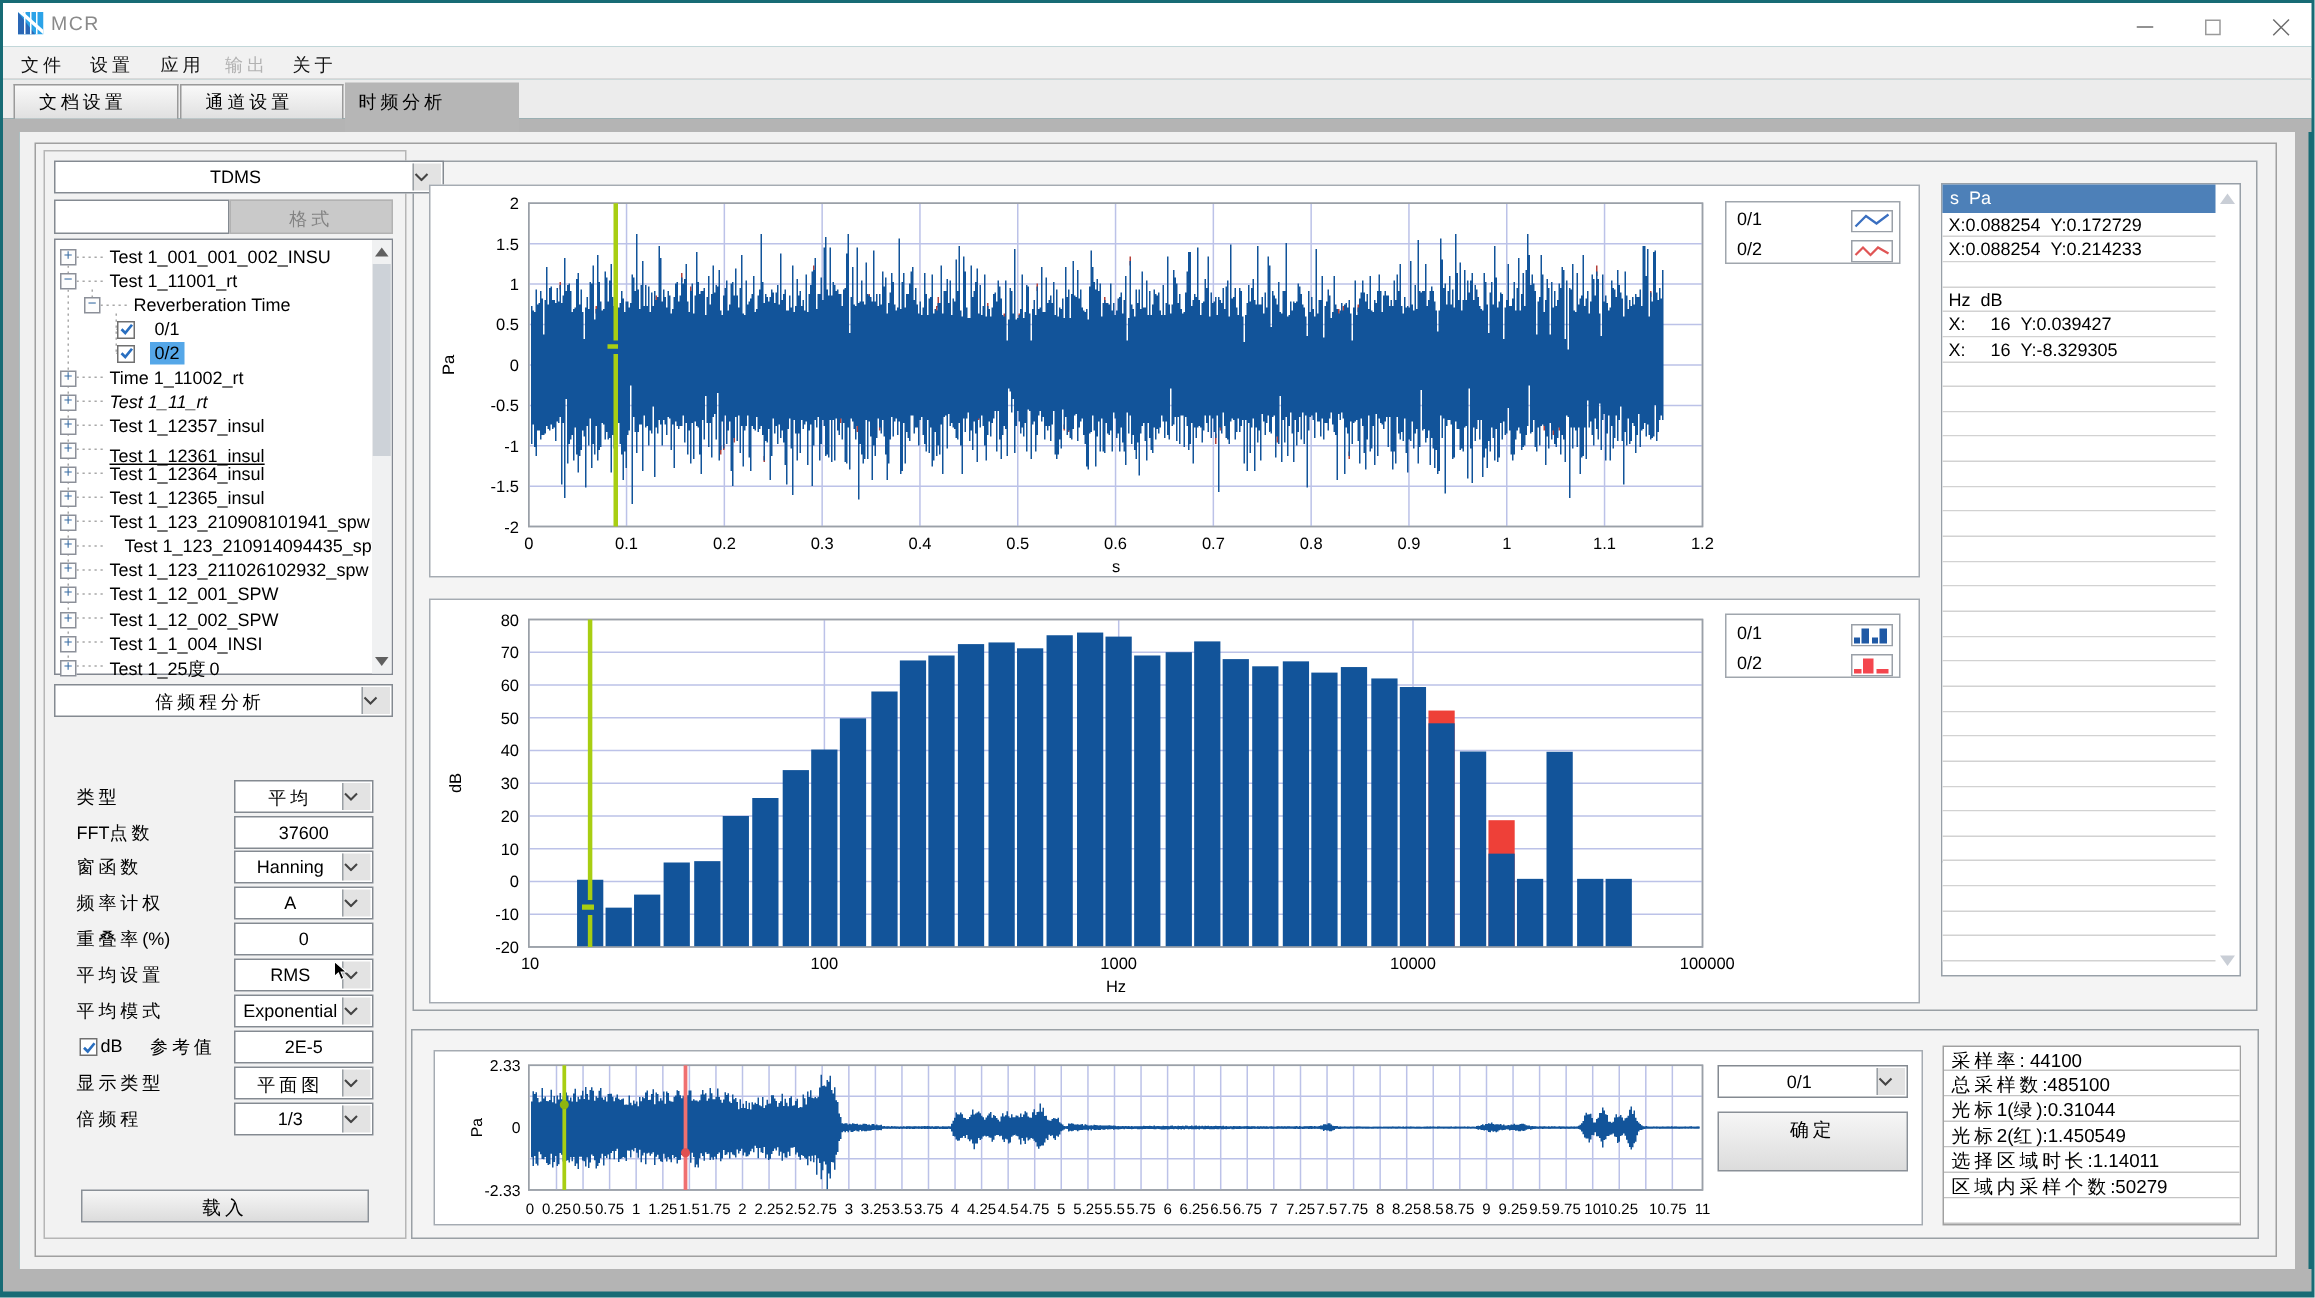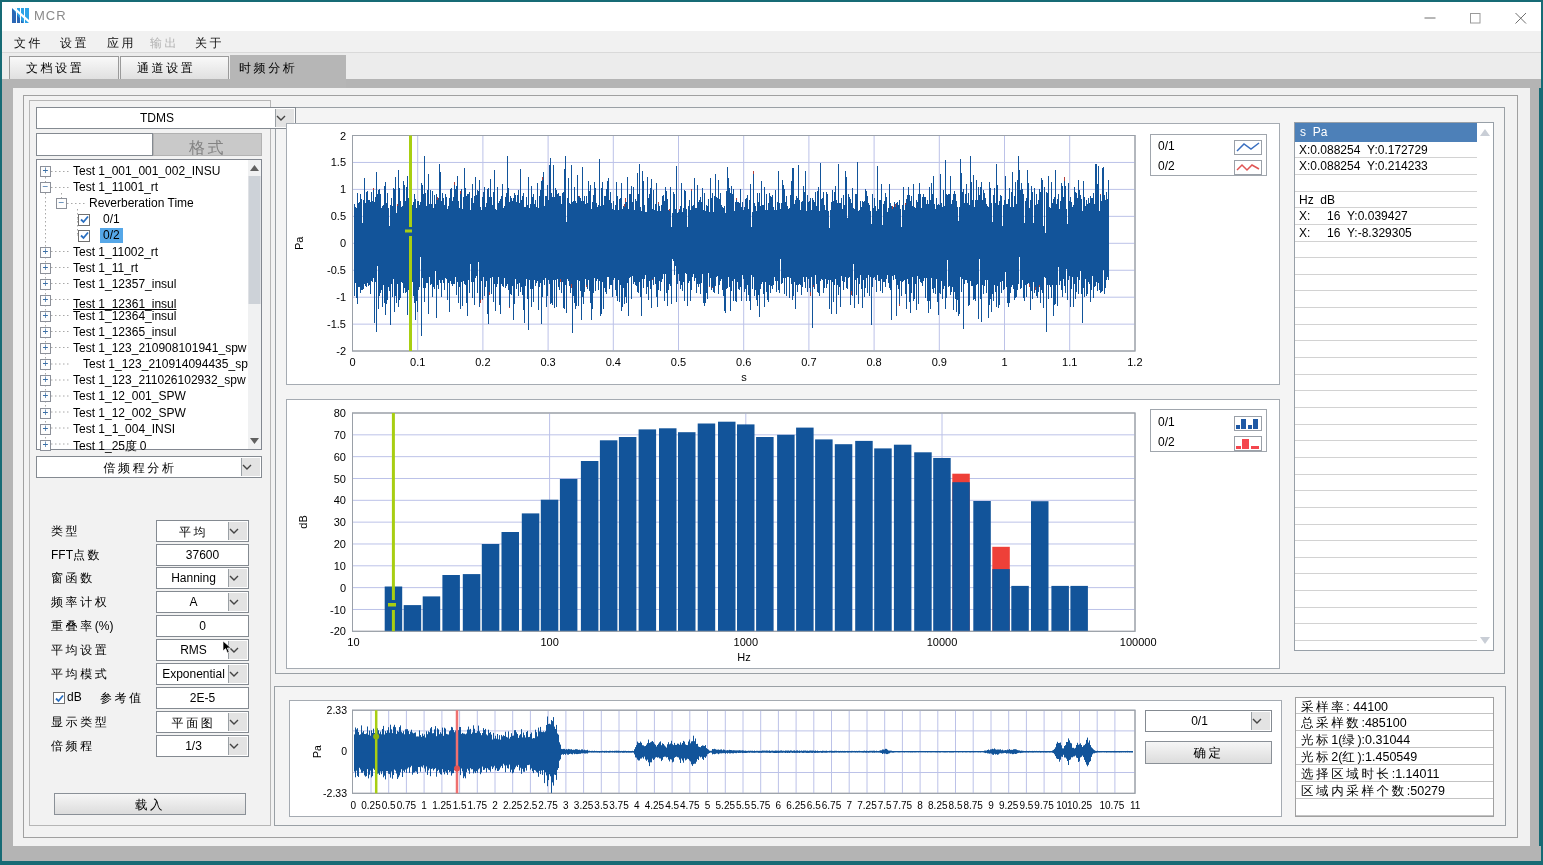--- a/index.html
+++ b/index.html
@@ -82,21 +82,21 @@
 
 <div class="combo" style="left:36px;top:107px;width:260px;height:22px">
       <span class="fctext">TDMS</span>
       <span class="carr">
         <svg width="10" height="6" viewBox="0 0 10 6">
           <path d="M1 1 L5 5 L9 1" stroke="#444" stroke-width="1.4" fill="none"></path>
         </svg>
       </span>
     </div>
 <div class="abs" style="left:36px;top:133px;width:117px;height:23px;background:#fff;border:1px solid #848a91"></div>
-<div class="abs" style="left:153px;top:133px;width:109px;height:23px;background:#c9c9c9;border:1px solid #b2b2b2;font-size:16px;color:#838383;text-align:center;padding-top:4px"><span class="cj">格式</span></div>
+<div class="abs" style="left:153px;top:133px;width:109px;height:23px;background:#c9c9c9;border:1px solid #b2b2b2;font-size:12px;color:#838383;text-align:center;padding-top:4px"><span class="cj">格式</span></div>
 <div class="abs" style="left:36px;top:159px;width:226px;height:291px;background:#fff;border:1px solid #828790;overflow:hidden"></div>
 <svg class="abs" style="left:36px;top:159px" width="226" height="291" viewBox="0 0 226 291">
 <g stroke="#a8a8a8" stroke-width="1" stroke-dasharray="1.5,2.5" fill="none">
 <path d="M9.5 18V284"></path>
 <path d="M15 12.5H33"></path>
         <path d="M15 28.5H33"></path>
 <path d="M25.5 34V44.5"></path>
         <path d="M31 44.5H49"></path>
 <path d="M41.5 50V77"></path>
         <path d="M41.5 60.5H48"></path>
@@ -128,23 +128,23 @@
       </svg>
     </span>
     <span class="titem" style="left:103px;top:212.3px;">0/1</span>
     <span class="cbox" style="left:78px;top:229.9px">
       <svg width="9" height="9" viewBox="0 0 9 9">
         <path d="M1 4.5 L3.5 7 L8 1.5" stroke="#2a6fc0" stroke-width="1.8" fill="none"></path>
       </svg>
     </span>
     <span class="titem" style="left:103px;top:228.4px;background:#55a7e8;padding:0 3px;margin-left:-3px;">0/2</span>
     <span class="tbox" style="left:40px;top:246.5px">+</span>
-    <span class="titem" style="left:73px;top:244.5px;">Test 1_11002_rt</span>
+    <span class="titem" style="left:73px;top:244.5px;">Time 1_11002_rt</span>
     <span class="tbox" style="left:40px;top:262.6px">+</span>
-    <span class="titem" style="left:73px;top:260.6px;">Test 1_11_rt</span>
+    <span class="titem" style="left:73px;top:260.6px;font-style:italic;">Test 1_11_rt</span>
     <span class="tbox" style="left:40px;top:278.70000000000005px">+</span>
     <span class="titem" style="left:73px;top:276.70000000000005px;">Test 1_12357_insul</span>
     <span class="tbox" style="left:40px;top:294.8px">+</span>
     <span class="titem" style="left:73px;top:297px;text-decoration:underline;">Test 1_12361_insul</span>
     <span class="tbox" style="left:40px;top:310.9px">+</span>
     <span class="titem" style="left:73px;top:308.9px;text-align:center;">Test 1_12364_insul</span>
     <span class="tbox" style="left:40px;top:327.0px">+</span>
     <span class="titem" style="left:73px;top:325.0px;">Test 1_12365_insul</span>
     <span class="tbox" style="left:40px;top:343.1px">+</span>
     <span class="titem" style="left:73px;top:341.1px;">Test 1_123_210908101941_spw</span>
@@ -485,21 +485,21 @@
 </svg>
 
 <div class="combo" style="left:1145px;top:710px;width:127px;height:22px">
       <span class="fctext">0/1</span>
       <span class="carr">
         <svg width="10" height="6" viewBox="0 0 10 6">
           <path d="M1 1 L5 5 L9 1" stroke="#444" stroke-width="1.4" fill="none"></path>
         </svg>
       </span>
     </div>
-<div class="btn" style="left:1145px;top:741px;width:127px;height:23px;font-size:12.5px;padding-top:3px"><span class="cj">确定</span></div>
+<div class="btn" style="left:1145px;top:741px;width:127px;height:40px;font-size:12.5px;padding-top:3px"><span class="cj">确定</span></div>
 <div class="abs" style="left:1295px;top:697px;width:199px;height:120px;border:1px solid #a0a0a0;background:#fff"></div>
 <div class="irow" style="top:697.5px"><span class="cj">采</span><span class="cj">样</span><span class="cj">率</span>:&nbsp;44100</div>
     <div class="irow" style="top:714.4px"><span class="cj">总</span><span class="cj">采</span><span class="cj">样</span><span class="cj">数</span>:485100</div>
     <div class="irow" style="top:731.3px"><span class="cj">光</span><span class="cj">标</span>1(<span class="cj">绿</span>):0.31044</div>
     <div class="irow" style="top:748.2px"><span class="cj">光</span><span class="cj">标</span>2(<span class="cj">红</span>):1.450549</div>
     <div class="irow" style="top:765.1px"><span class="cj">选</span><span class="cj">择</span><span class="cj">区</span><span class="cj">域</span><span class="cj">时</span><span class="cj">长</span>:1.14011</div>
     <div class="irow" style="top:782.0px"><span class="cj">区</span><span class="cj">域</span><span class="cj">内</span><span class="cj">采</span><span class="cj">样</span><span class="cj">个</span><span class="cj">数</span>:50279</div>
     <div class="irow" style="top:798.9px"></div>
 </div>
 

